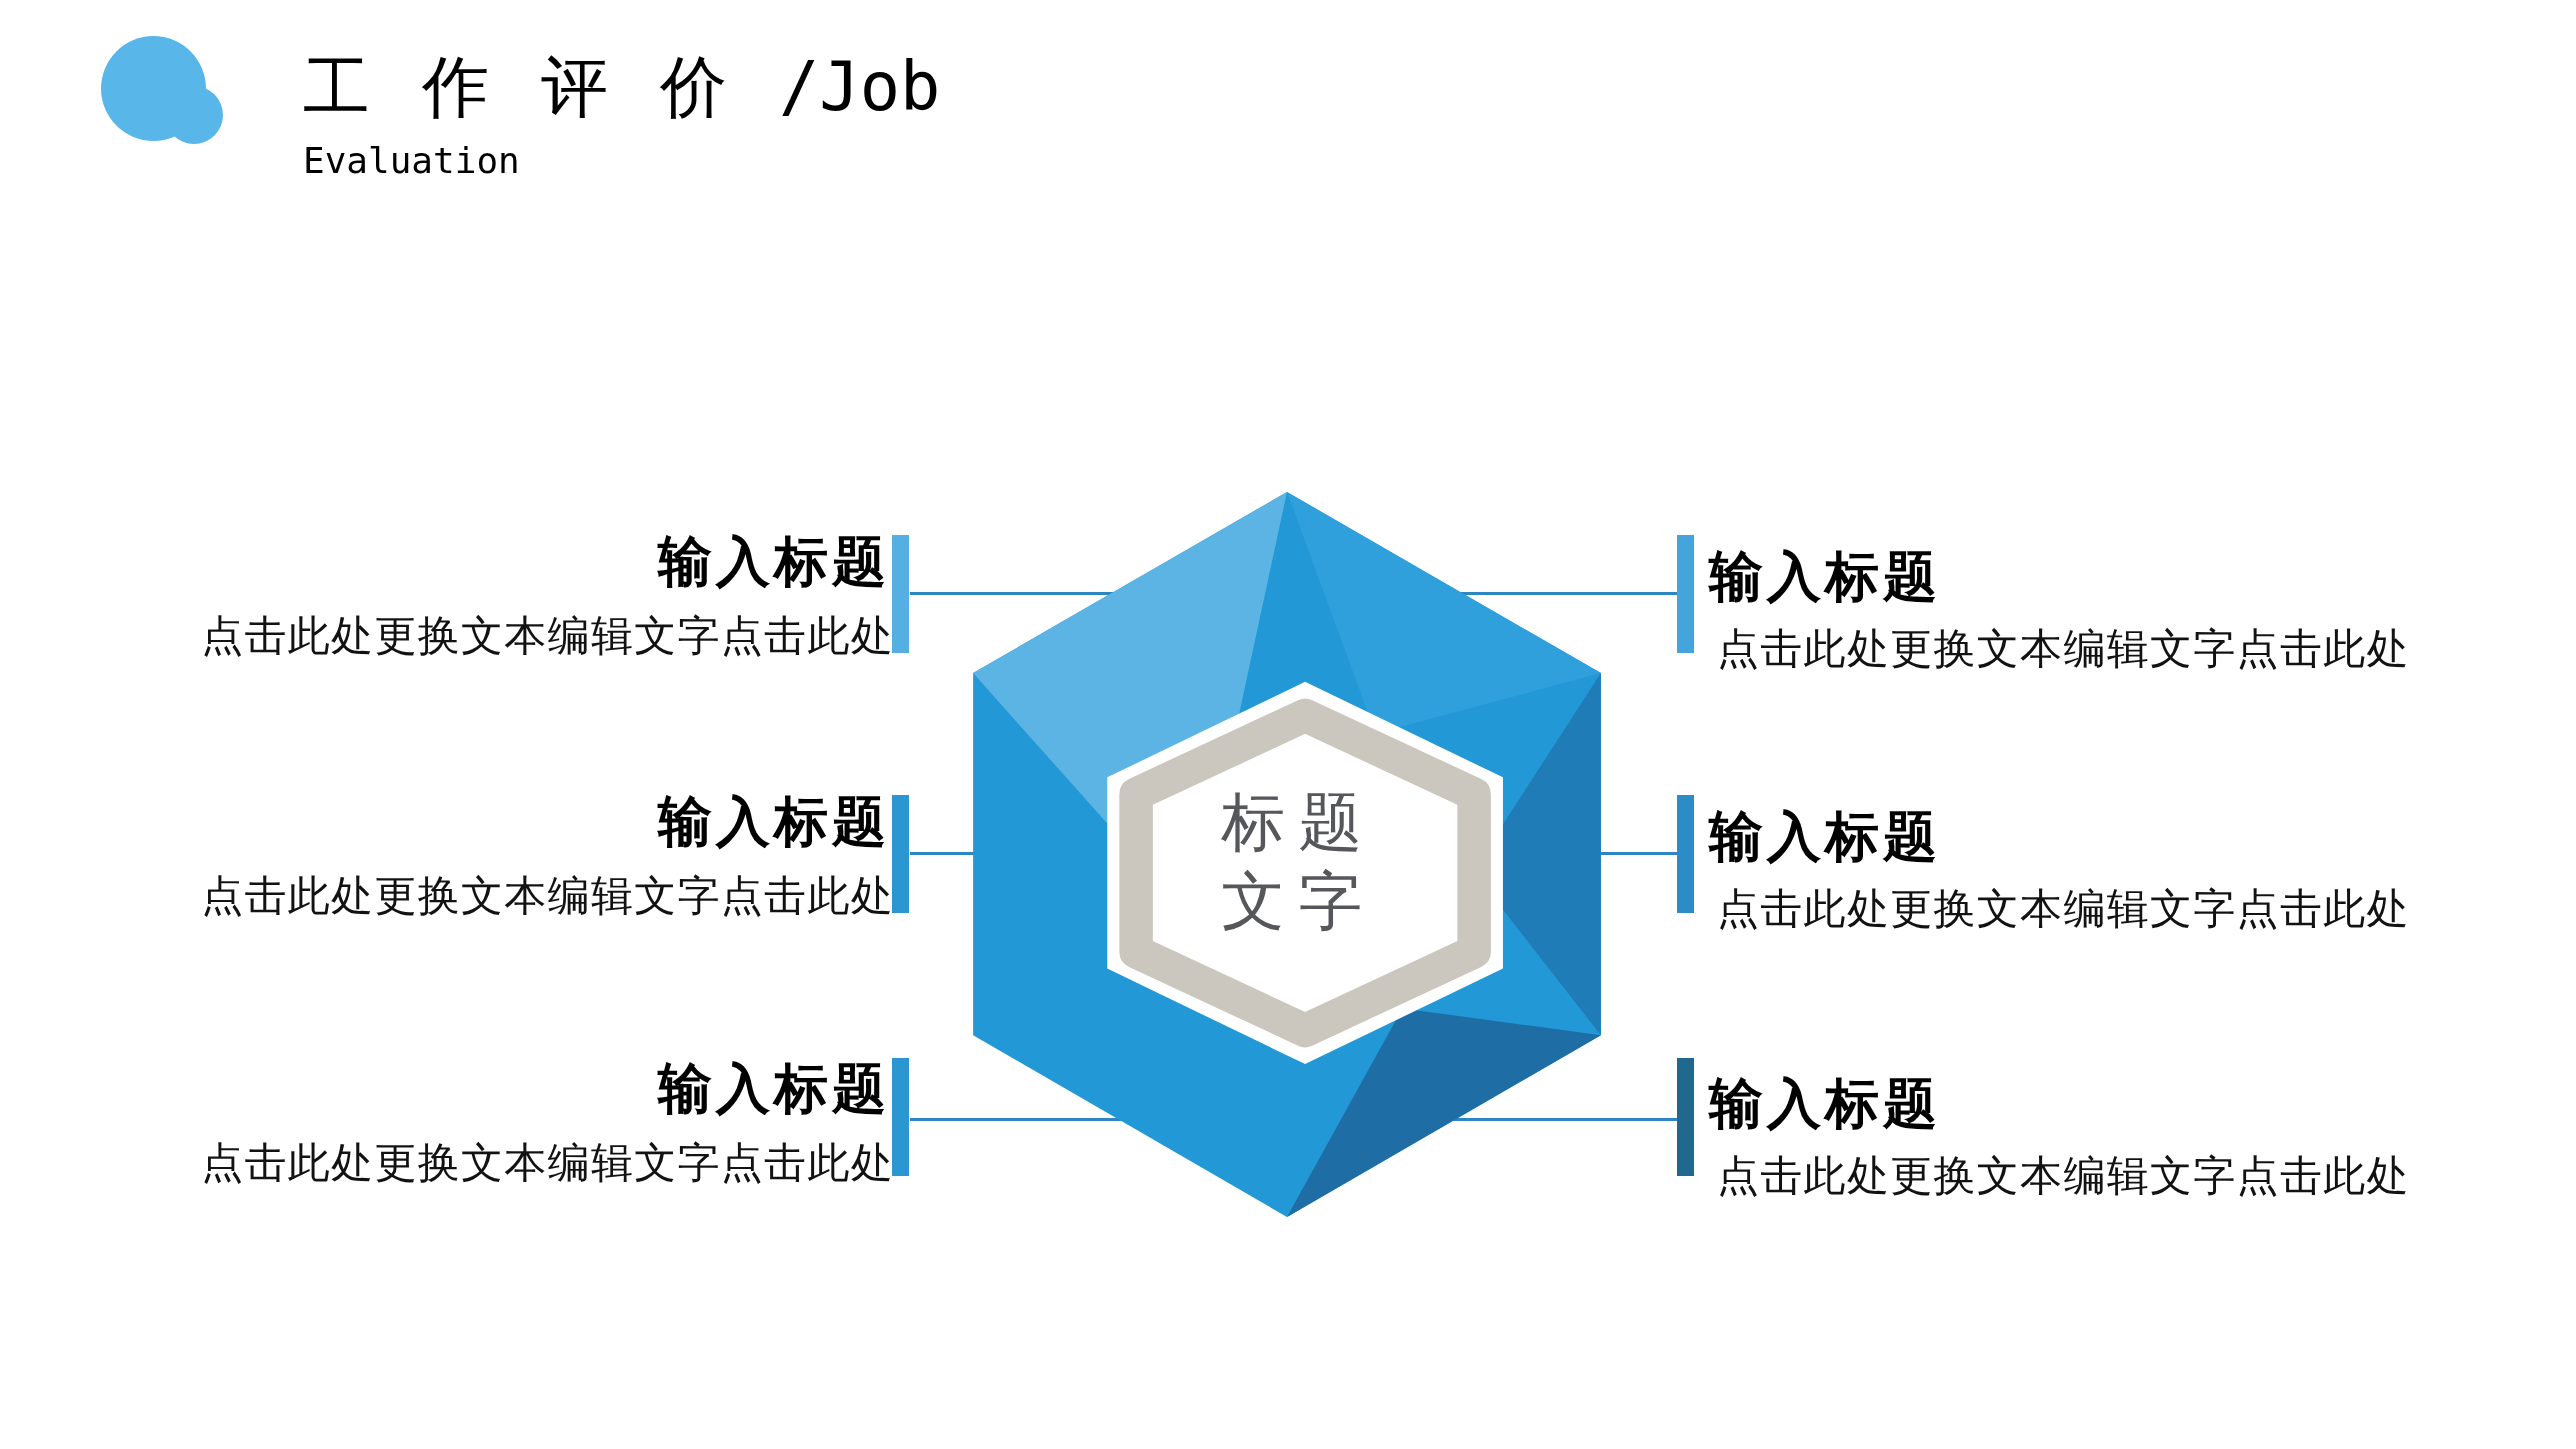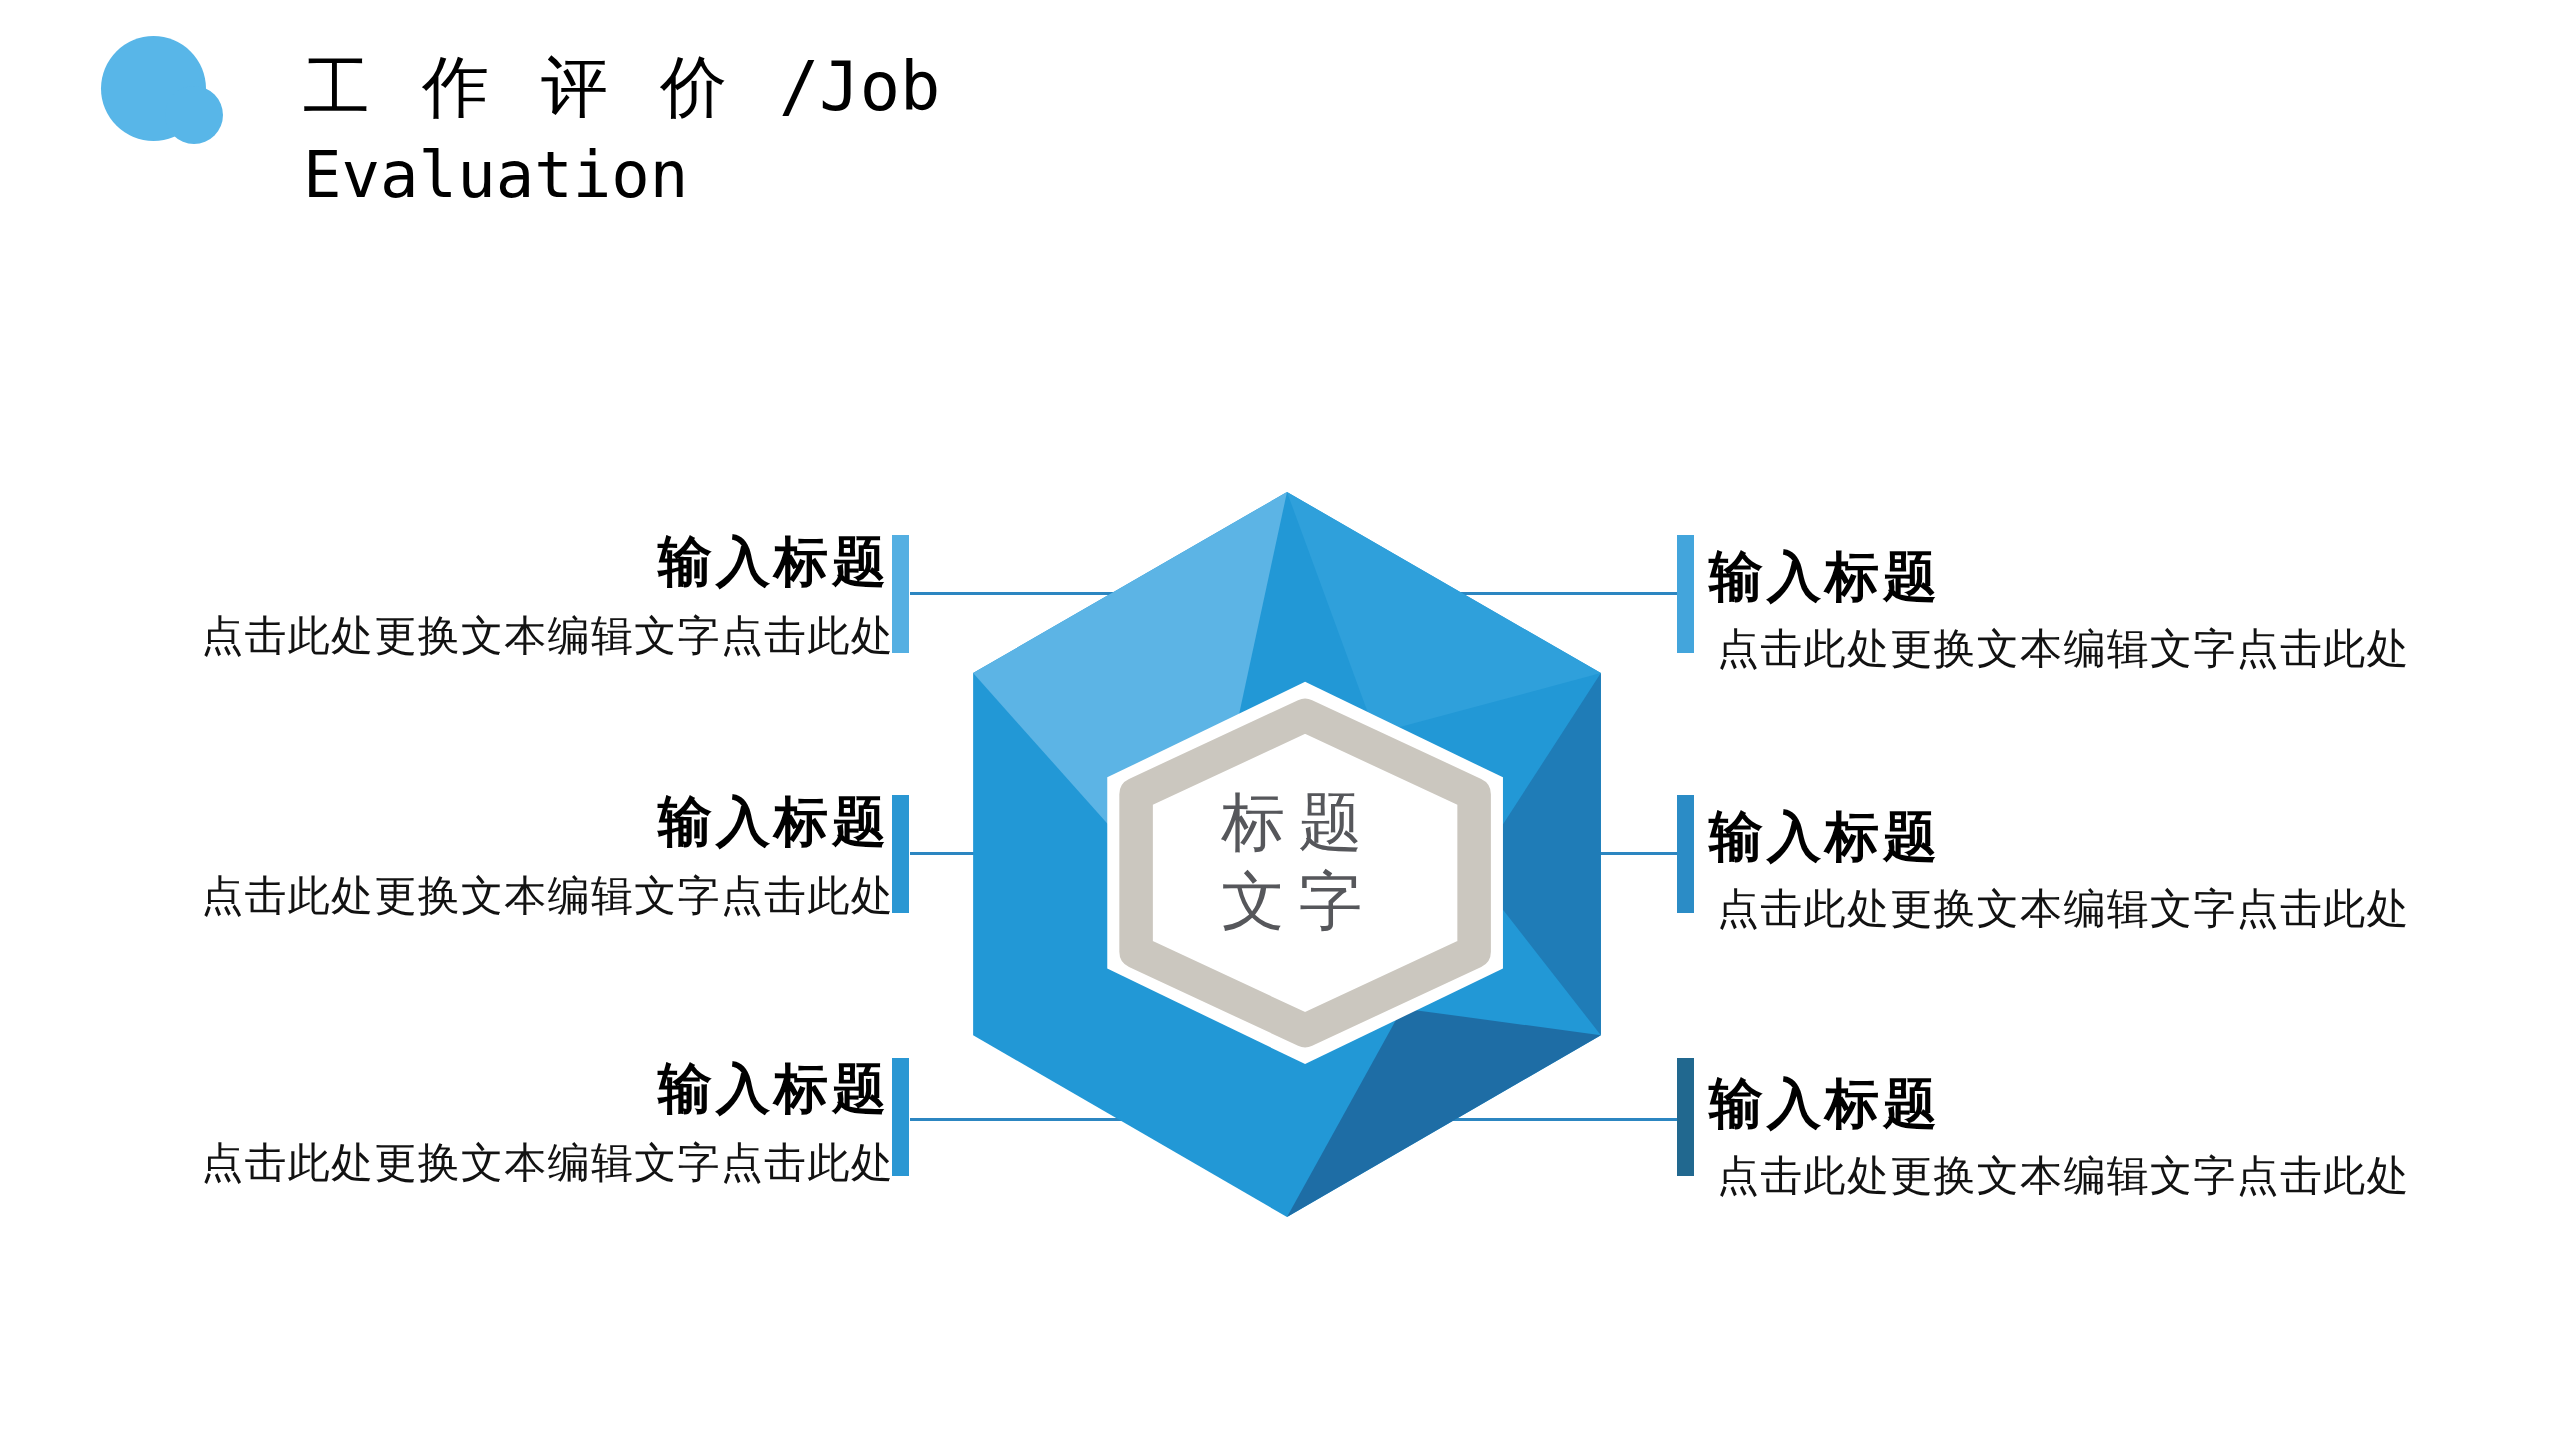--- a/index.html
+++ b/index.html
@@ -8,21 +8,21 @@
 
   
   .logo-c{position:absolute;border-radius:50%;}
   #logo-big{left:101px;top:36px;width:105px;height:105px;}
   #logo-small{left:165px;top:86px;width:58px;height:58px;}
 
   
   #title-line1{position:absolute;left:303px;top:54px;line-height:1;white-space:nowrap;color:#000;}
   .title-zh{font-size:67px;letter-spacing:52px;font-family:"Liberation Serif","DejaVu Serif",serif;}
   .title-en{font-size:67px;letter-spacing:0;font-family:"DejaVu Sans Mono","Liberation Mono",monospace;}
-  #title-line2{position:absolute;left:303px;top:143px;line-height:1;font-size:64px;color:#000;
+  #title-line2{position:absolute;left:303px;top:143px;line-height:1;font-size:36px;color:#000;
                font-family:"DejaVu Sans Mono","Liberation Mono",monospace;white-space:nowrap;}
 
   
   .conn{position:absolute;height:2.7px;z-index:1;}
   #conn-l1{left:910px;top:592px;width:398px;}
   #conn-l2{left:910px;top:852px;width:398px;}
   #conn-l3{left:910px;top:1118px;width:398px;}
   #conn-r1{left:1342px;top:592px;width:335px;}
   #conn-r2{left:1342px;top:852px;width:335px;}
   #conn-r3{left:1342px;top:1118px;width:335px;}

